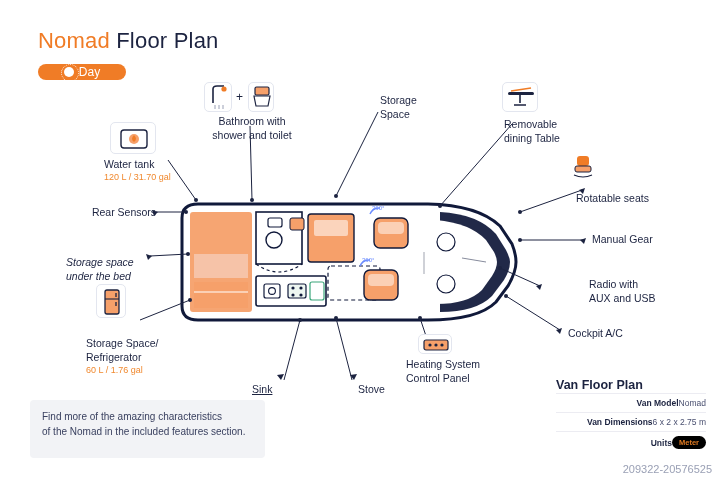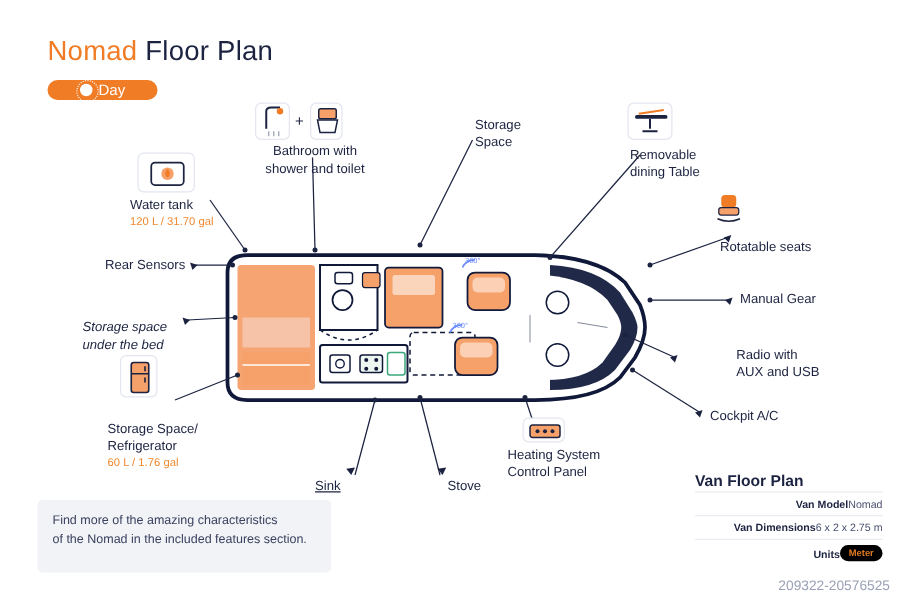--- a/index.html
+++ b/index.html
@@ -265,21 +265,21 @@
     <svg viewBox="0 0 26 28" width="26" height="28">
       <rect x="7" y="4" width="12" height="10" rx="3" fill="#f07c26"></rect>
       <rect x="5" y="14" width="16" height="6" rx="2" fill="#f6a06a" stroke="#1c2340" stroke-width="1"></rect>
       <path d="M4,23 q9,4 18,0" fill="none" stroke="#1c2340" stroke-width="1.2"></path>
     </svg>
   </div>
   <div class="lbl" style="left:576px; top:192px; width:110px;">
     <div>Rotatable seats</div>
   </div>
 
-  <div class="lbl" style="left:84px; top:206px; width:80px; text-align:left;">
+  <div class="lbl" style="left:84px; top:206px; width:80px; text-align:center;">
     <div>Rear Sensors</div>
   </div>
 
   <div class="lbl" style="left:592px; top:233px; width:100px;">
     <div>Manual Gear</div>
   </div>
 
   <div class="lbl" style="left:66px; top:256px; width:86px; text-align:left;font-style:italic;">
     <div>Storage space</div>
     <div>under the bed</div>

